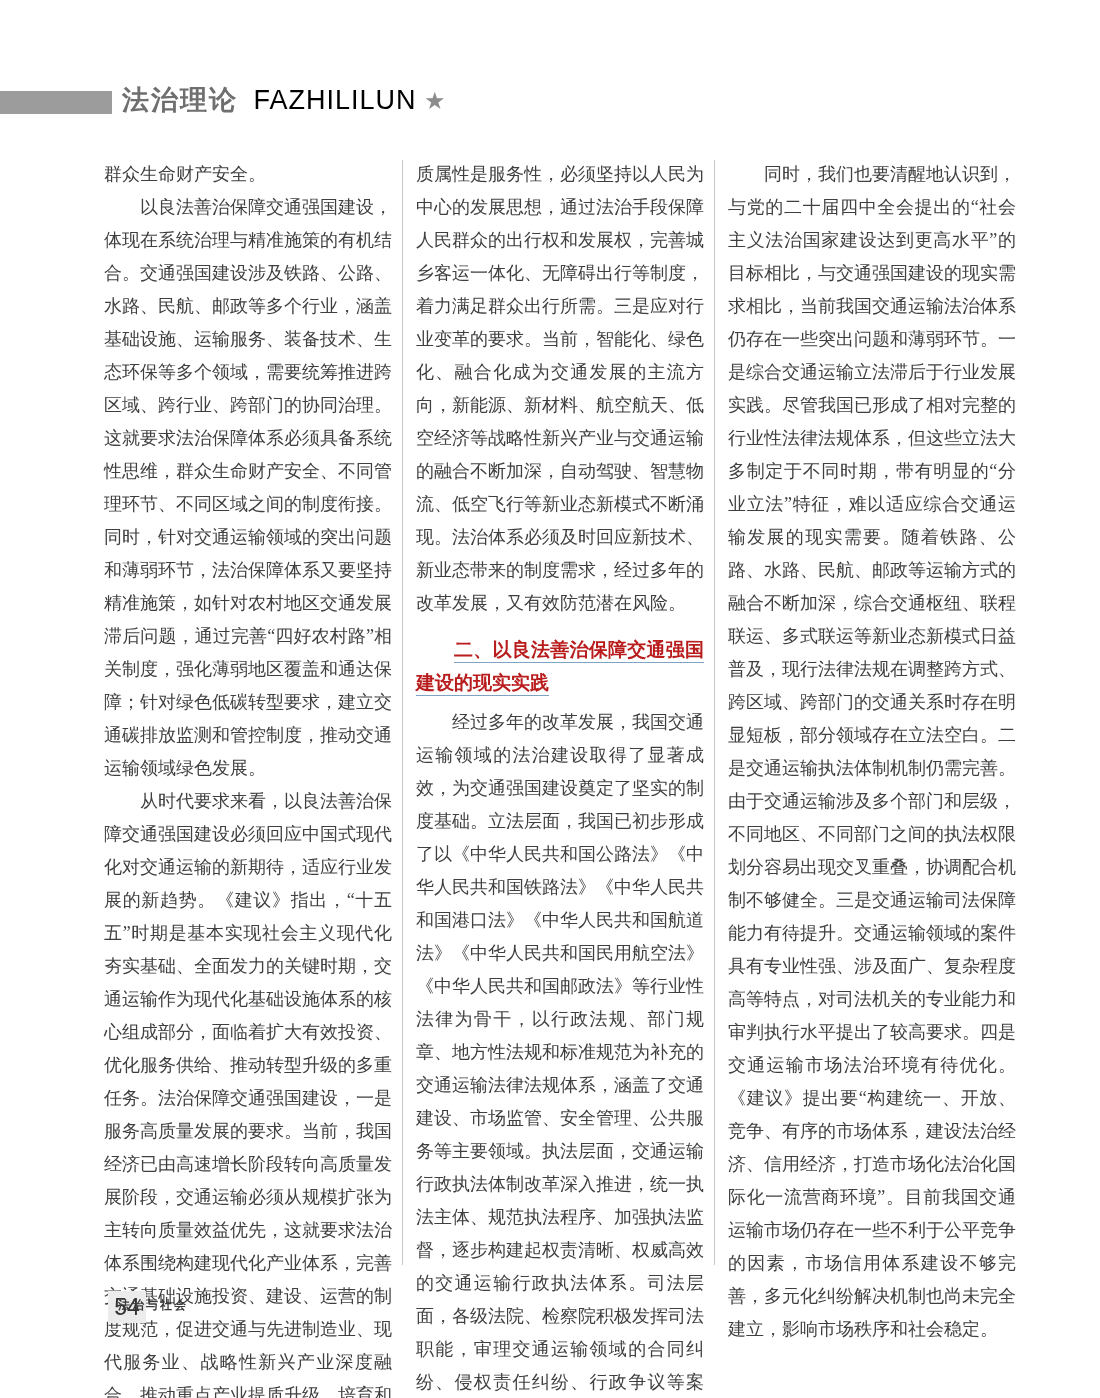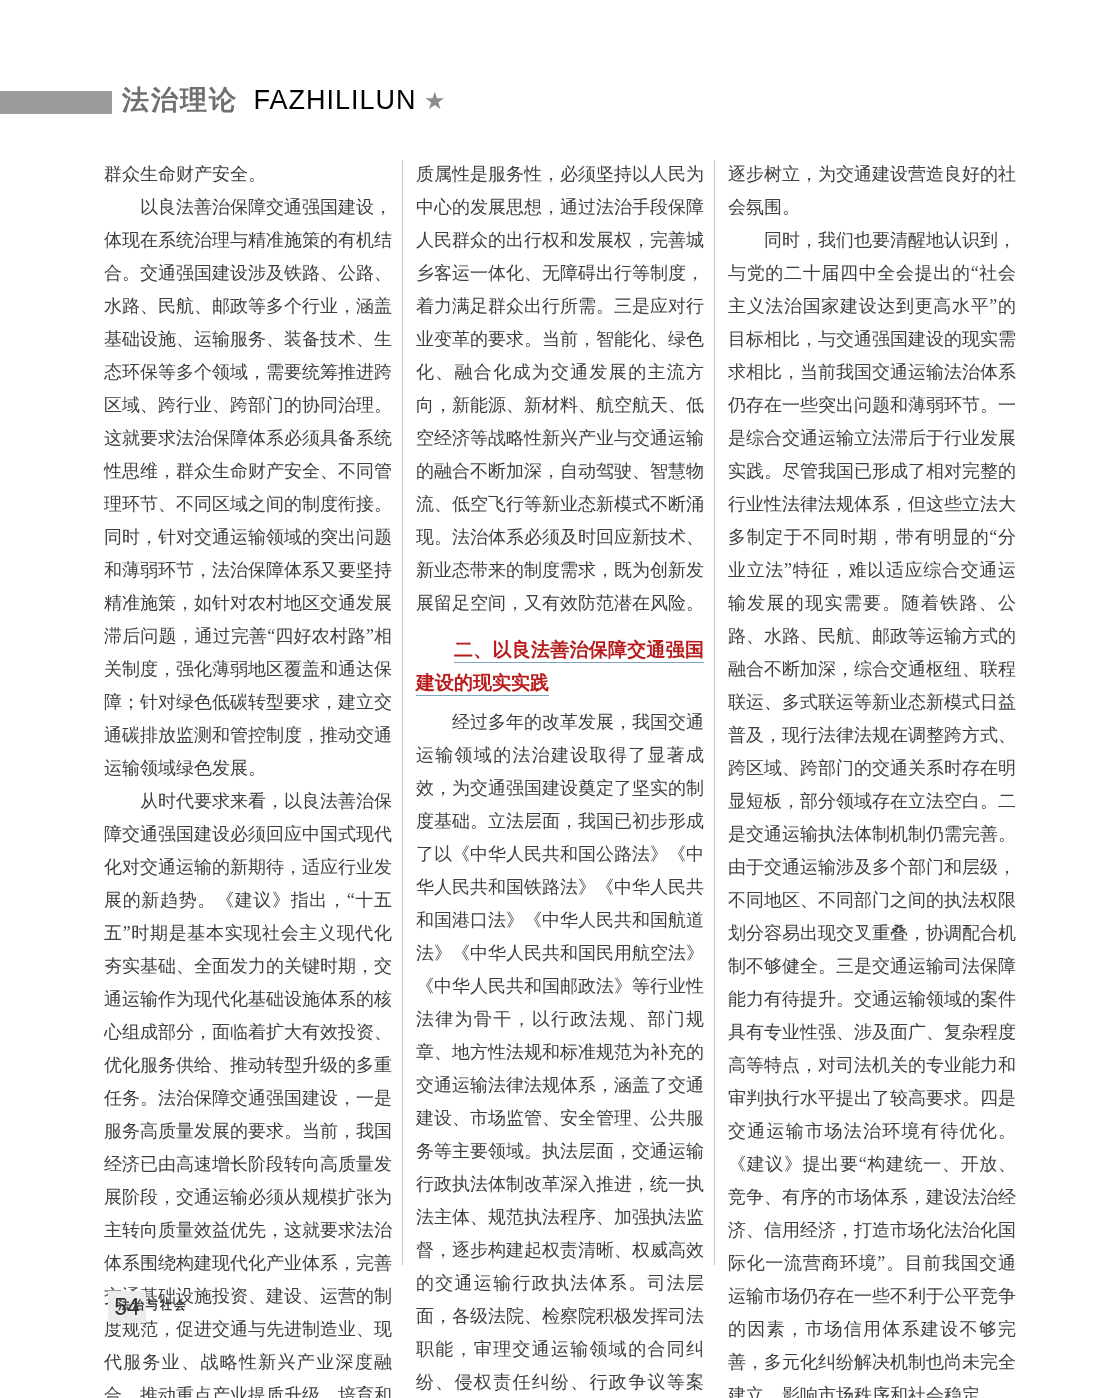--- a/index.html
+++ b/index.html
@@ -85,26 +85,25 @@
 
 <div class="columns" id="columns">
   <div class="divider div-0"></div>
   <div class="divider div-1"></div>
 <div class="column col-0">
       <p class="para">群众生命财产安全。</p>
       <p class="para indent">以良法善治保障交通强国建设，体现在系统治理与精准施策的有机结合。交通强国建设涉及铁路、公路、水路、民航、邮政等多个行业，涵盖基础设施、运输服务、装备技术、生态环保等多个领域，需要统筹推进跨区域、跨行业、跨部门的协同治理。这就要求法治保障体系必须具备系统性思维，群众生命财产安全、不同管理环节、不同区域之间的制度衔接。同时，针对交通运输领域的突出问题和薄弱环节，法治保障体系又要坚持精准施策，如针对农村地区交通发展滞后问题，通过完善“四好农村路”相关制度，强化薄弱地区覆盖和通达保障；针对绿色低碳转型要求，建立交通碳排放监测和管控制度，推动交通运输领域绿色发展。</p>
       <p class="para indent">从时代要求来看，以良法善治保障交通强国建设必须回应中国式现代化对交通运输的新期待，适应行业发展的新趋势。《建议》指出，“十五五”时期是基本实现社会主义现代化夯实基础、全面发力的关键时期，交通运输作为现代化基础设施体系的核心组成部分，面临着扩大有效投资、优化服务供给、推动转型升级的多重任务。法治保障交通强国建设，一是服务高质量发展的要求。当前，我国经济已由高速增长阶段转向高质量发展阶段，交通运输必须从规模扩张为主转向质量效益优先，这就要求法治体系围绕构建现代化产业体系，完善交通基础设施投资、建设、运营的制度规范，促进交通与先进制造业、现代服务业、战略性新兴产业深度融合，推动重点产业提质升级，培育和发展新质生产力。二是满足人民美好生活需要的要求。《建议》将“人民生活品质不断提高”列为“十五五”时期经济社会发展的主要目标之一，交通运输的本</p>
     </div>
     <div class="column col-1">
-      <p class="para">质属性是服务性，必须坚持以人民为中心的发展思想，通过法治手段保障人民群众的出行权和发展权，完善城乡客运一体化、无障碍出行等制度，着力满足群众出行所需。三是应对行业变革的要求。当前，智能化、绿色化、融合化成为交通发展的主流方向，新能源、新材料、航空航天、低空经济等战略性新兴产业与交通运输的融合不断加深，自动驾驶、智慧物流、低空飞行等新业态新模式不断涌现。法治体系必须及时回应新技术、新业态带来的制度需求，既为创新发展留足空间，又有效防范潜在风险。</p>
+      <p class="para">质属性是服务性，必须坚持以人民为中心的发展思想，通过法治手段保障人民群众的出行权和发展权，完善城乡客运一体化、无障碍出行等制度，着力满足群众出行所需。三是应对行业变革的要求。当前，智能化、绿色化、融合化成为交通发展的主流方向，新能源、新材料、航空航天、低空经济等战略性新兴产业与交通运输的融合不断加深，自动驾驶、智慧物流、低空飞行等新业态新模式不断涌现。法治体系必须及时回应新技术、新业态带来的制度需求，经过多年的改革发展，又有效防范潜在风险。</p>
       <h2 class="heading">二、以良法善治保障交通强国建设的现实实践</h2>
       <p class="para indent">经过多年的改革发展，我国交通运输领域的法治建设取得了显著成效，为交通强国建设奠定了坚实的制度基础。立法层面，我国已初步形成了以《中华人民共和国公路法》《中华人民共和国铁路法》《中华人民共和国港口法》《中华人民共和国航道法》《中华人民共和国民用航空法》《中华人民共和国邮政法》等行业性法律为骨干，以行政法规、部门规章、地方性法规和标准规范为补充的交通运输法律法规体系，涵盖了交通建设、市场监管、安全管理、公共服务等主要领域。执法层面，交通运输行政执法体制改革深入推进，统一执法主体、规范执法程序、加强执法监督，逐步构建起权责清晰、权威高效的交通运输行政执法体系。司法层面，各级法院、检察院积极发挥司法职能，审理交通运输领域的合同纠纷、侵权责任纠纷、行政争议等案件，为交通运输市场主体提供司法保障。守法层面，全社会交通法治意识不断增强，市场主体依法经营、群众依法维权的观念</p>
     </div>
     <div class="column col-2">
-      <p class="para">逐步树立，为交通建设营造良好的社会氛围。</p>
       <p class="para indent">同时，我们也要清醒地认识到，与党的二十届四中全会提出的“社会主义法治国家建设达到更高水平”的目标相比，与交通强国建设的现实需求相比，当前我国交通运输法治体系仍存在一些突出问题和薄弱环节。一是综合交通运输立法滞后于行业发展实践。尽管我国已形成了相对完整的行业性法律法规体系，但这些立法大多制定于不同时期，带有明显的“分业立法”特征，难以适应综合交通运输发展的现实需要。随着铁路、公路、水路、民航、邮政等运输方式的融合不断加深，综合交通枢纽、联程联运、多式联运等新业态新模式日益普及，现行法律法规在调整跨方式、跨区域、跨部门的交通关系时存在明显短板，部分领域存在立法空白。二是交通运输执法体制机制仍需完善。由于交通运输涉及多个部门和层级，不同地区、不同部门之间的执法权限划分容易出现交叉重叠，协调配合机制不够健全。三是交通运输司法保障能力有待提升。交通运输领域的案件具有专业性强、涉及面广、复杂程度高等特点，对司法机关的专业能力和审判执行水平提出了较高要求。四是交通运输市场法治环境有待优化。《建议》提出要“构建统一、开放、竞争、有序的市场体系，建设法治经济、信用经济，打造市场化法治化国际化一流营商环境”。目前我国交通运输市场仍存在一些不利于公平竞争的因素，市场信用体系建设不够完善，多元化纠纷解决机制也尚未完全建立，影响市场秩序和社会稳定。</p>
     </div>
   </div>
 
 <div class="footer">
   <div class="page-num-box">54</div>
   <div class="journal-name">法治与社会</div>
 </div>
 
 </body></html>

